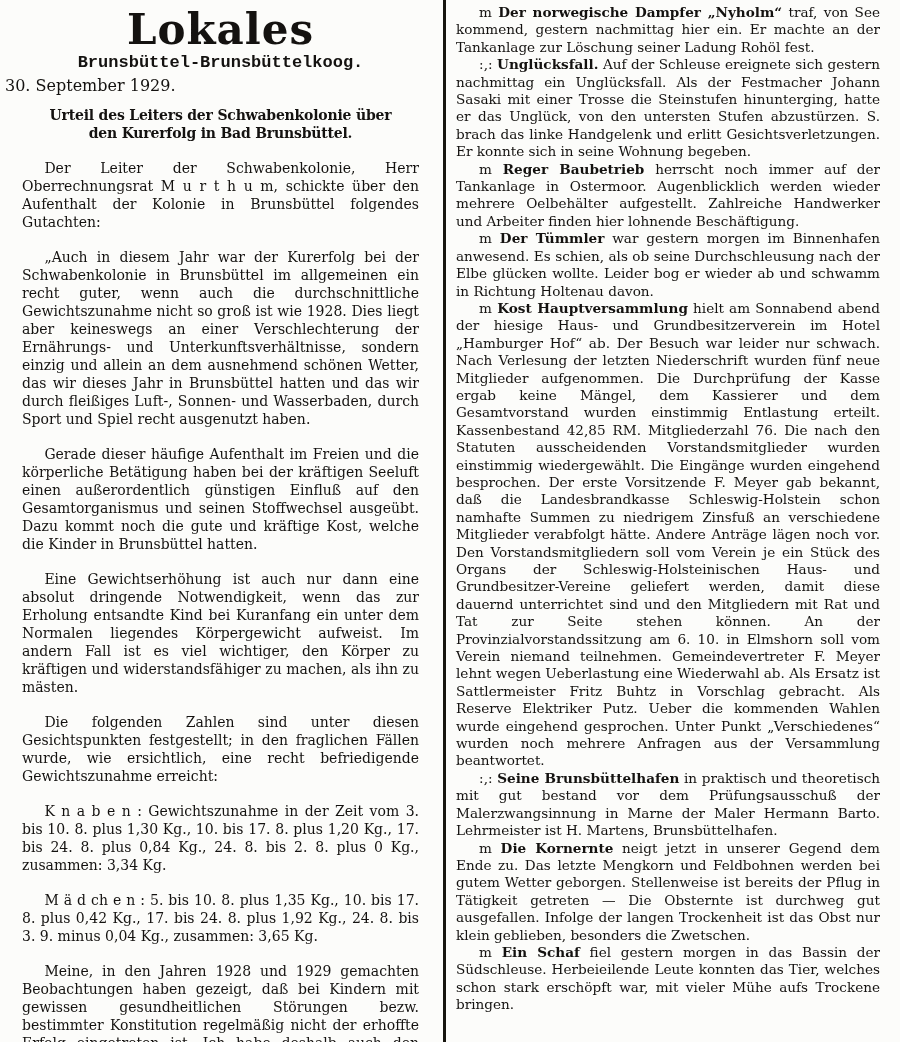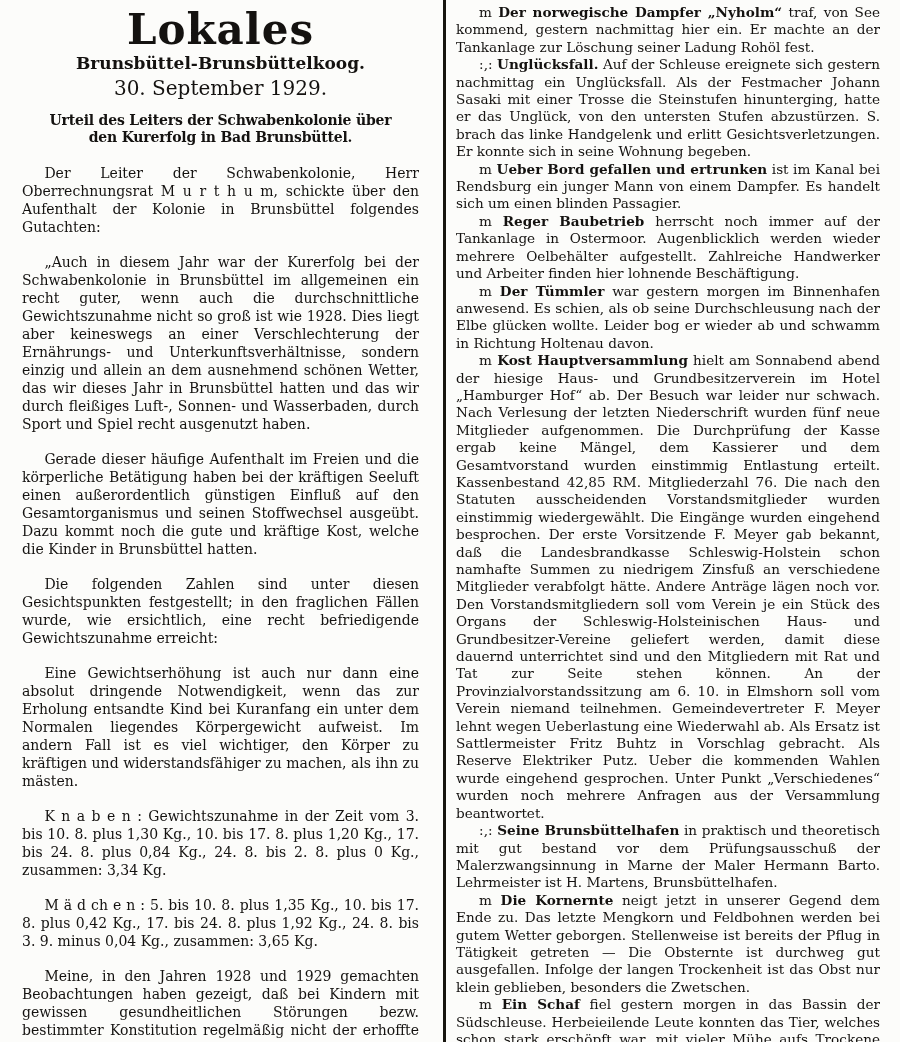--- a/index.html
+++ b/index.html
@@ -33,25 +33,26 @@
     text-align:center;
     font-size:42px;line-height:1.05;
     font-weight:bold;
     letter-spacing:1px;
   }
   .section-subtitle{
     margin:2px 0 0 0;
     text-align:center;
     font-size:17px;line-height:1.1;
     font-weight:bold;
+    font-family:Liberation Mono, monospace;
   }
   .date-line{
     margin:4px 0 0 0;
-    text-align:center;
-    font-size:20px;line-height:1.15;
+    text-align:left;
+    font-size:16px;line-height:1.15;
   }
   .headline{
     margin:12px 0 6px 0;
     text-align:center;
     font-size:14px;line-height:1.25;
     font-weight:bold;
     letter-spacing:-0.2px;
   }
   
   .body-text p{
@@ -87,47 +88,42 @@
     <div class="date-line">30. September 1929.</div>
 
     <h3 class="headline">
       <span>Urteil des Leiters der Schwabenkolonie über</span><br>
       <span>den Kurerfolg in Bad Brunsbüttel.</span>
     </h3>
 
     <p>Der Leiter der Schwabenkolonie, Herr Oberrechnungsrat M u r t h u m, schickte über den Aufenthalt der Kolonie in Brunsbüttel folgendes Gutachten:</p>
     <p>„Auch in diesem Jahr war der Kurerfolg bei der Schwabenkolonie in Brunsbüttel im allgemeinen ein recht guter, wenn auch die durchschnittliche Gewichtszunahme nicht so groß ist wie 1928. Dies liegt aber keineswegs an einer Verschlechterung der Ernährungs- und Unterkunftsverhältnisse, sondern einzig und allein an dem ausnehmend schönen Wetter, das wir dieses Jahr in Brunsbüttel hatten und das wir durch fleißiges Luft-, Sonnen- und Wasserbaden, durch Sport und Spiel recht ausgenutzt haben.</p>
     <p>Gerade dieser häufige Aufenthalt im Freien und die körperliche Betätigung haben bei der kräftigen Seeluft einen außerordentlich günstigen Einfluß auf den Gesamtorganismus und seinen Stoffwechsel ausgeübt. Dazu kommt noch die gute und kräftige Kost, welche die Kinder in Brunsbüttel hatten.</p>
+    <p>Eine Gewichtserhöhung ist auch nur dann eine absolut dringende Notwendigkeit, wenn das zur Erholung entsandte Kind bei Kuranfang ein unter dem Normalen liegendes Körpergewicht aufweist. Im andern Fall ist es viel wichtiger, den Körper zu kräftigen und widerstandsfähiger zu machen, als ihn zu mästen.</p>
     <p>Die folgenden Zahlen sind unter diesen Gesichtspunkten festgestellt; in den fraglichen Fällen wurde, wie ersichtlich, eine recht befriedigende Gewichtszunahme erreicht:</p>
-    <p>Eine Gewichtserhöhung ist auch nur dann eine absolut dringende Notwendigkeit, wenn das zur Erholung entsandte Kind bei Kuranfang ein unter dem Normalen liegendes Körpergewicht aufweist. Im andern Fall ist es viel wichtiger, den Körper zu kräftigen und widerstandsfähiger zu machen, als ihn zu mästen.</p>
     <p>K n a b e n :  Gewichtszunahme in der Zeit vom 3. bis 10. 8. plus 1,30 Kg., 10. bis 17. 8. plus 1,20 Kg., 17. bis 24. 8. plus 0,84 Kg., 24. 8. bis 2. 8. plus 0 Kg., zusammen: 3,34 Kg.</p>
     <p>M ä d ch e n :  5. bis 10. 8. plus 1,35 Kg., 10. bis 17. 8. plus 0,42 Kg., 17. bis 24. 8. plus 1,92 Kg., 24. 8. bis 3. 9. minus 0,04 Kg., zusammen: 3,65 Kg.</p>
     <p>
       <span>Meine, in den Jahren 1928 und 1929 gemachten Beobachtungen haben gezeigt, daß bei Kindern mit gewissen gesundheitlichen Störungen bezw. bestimmter Konstitution regelmäßig nicht der erhoffte Erfolg eingetreten ist. Ich habe deshalb auch den Entsendestellen diesbezügliche Hinweise gegeben. Bei Verschickung von — für Brunsbüttel geeigneten — Kindern ist aber ein guter Kurerfolg stets gewährleistet.“</span>
       <span class="sig">el</span>
     </p>
   </div>
 
   <div class="divider"></div>
 
   <div class="col col-right">
     <p class="item">
       <span class="marker">m</span>
       <span class="lead">Der norwegische Dampfer „Nyholm“</span>
       <span>traf, von See kommend, gestern nachmittag hier ein. Er machte an der Tankanlage zur Löschung seiner Ladung Rohöl fest.</span>
     </p>
     <p class="item">
       <span class="marker">:,:</span>
       <span class="lead">Unglücksfall.</span>
       <span>Auf der Schleuse ereignete sich gestern nachmittag ein Unglücksfall. Als der Festmacher Johann Sasaki mit einer Trosse die Steinstufen hinunterging, hatte er das Unglück, von den untersten Stufen abzustürzen. S. brach das linke Handgelenk und erlitt Gesichtsverletzungen. Er konnte sich in seine Wohnung begeben.</span>
-    </p>
-    <p class="item">
-      <span class="marker">m</span>
-      <span class="lead">Ueber Bord gefallen und ertrunken</span>
-      <span>ist im Kanal bei Rendsburg ein junger Mann von einem Dampfer. Es handelt sich um einen blinden Passagier.</span>
     </p>
     <p class="item">
       <span class="marker">m</span>
       <span class="lead">Reger Baubetrieb</span>
       <span>herrscht noch immer auf der Tankanlage in Ostermoor. Augenblicklich werden wieder mehrere Oelbehälter aufgestellt. Zahlreiche Handwerker und Arbeiter finden hier lohnende Beschäftigung.</span>
     </p>
     <p class="item">
       <span class="marker">m</span>
       <span class="lead">Der Tümmler</span>
       <span>war gestern morgen im Binnenhafen anwesend. Es schien, als ob seine Durchschleusung nach der Elbe glücken wollte. Leider bog er wieder ab und schwamm in Richtung Holtenau davon.</span>

